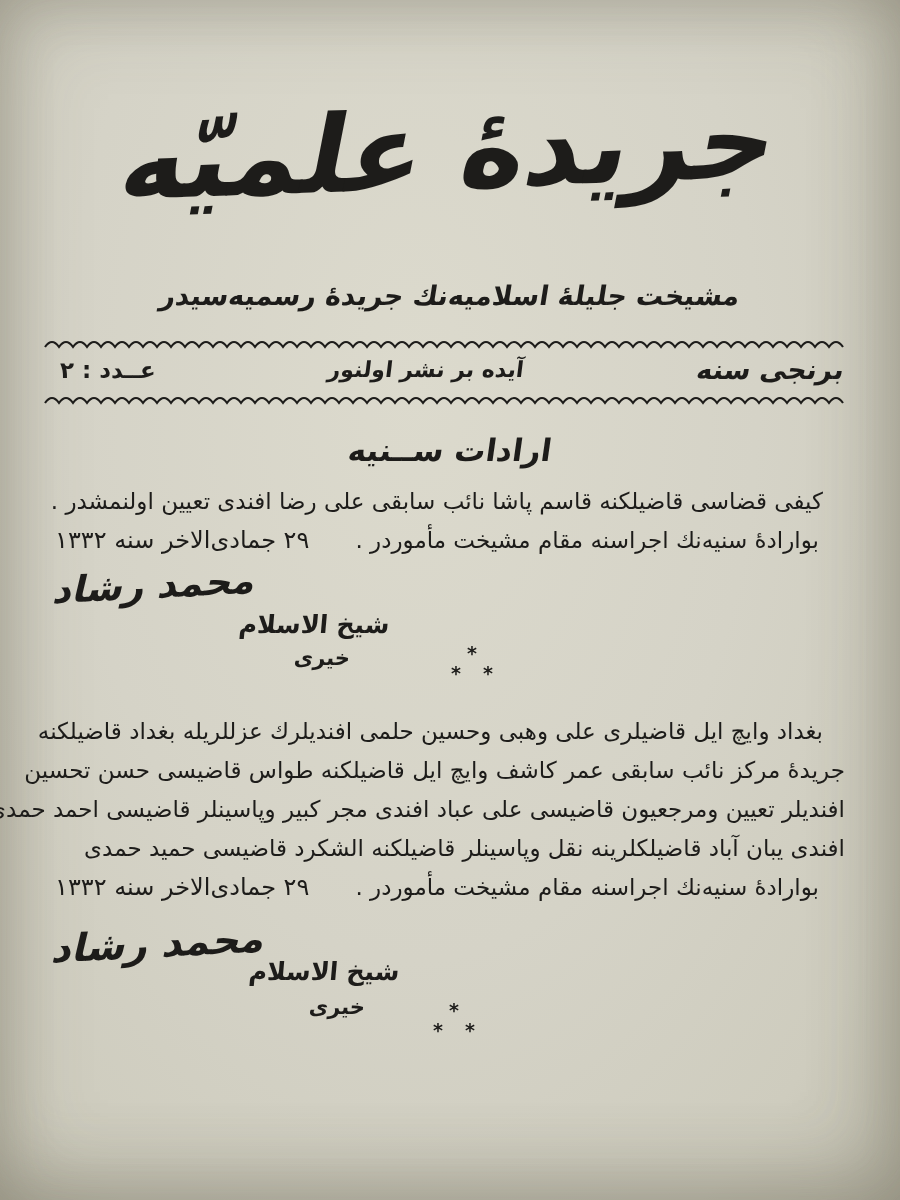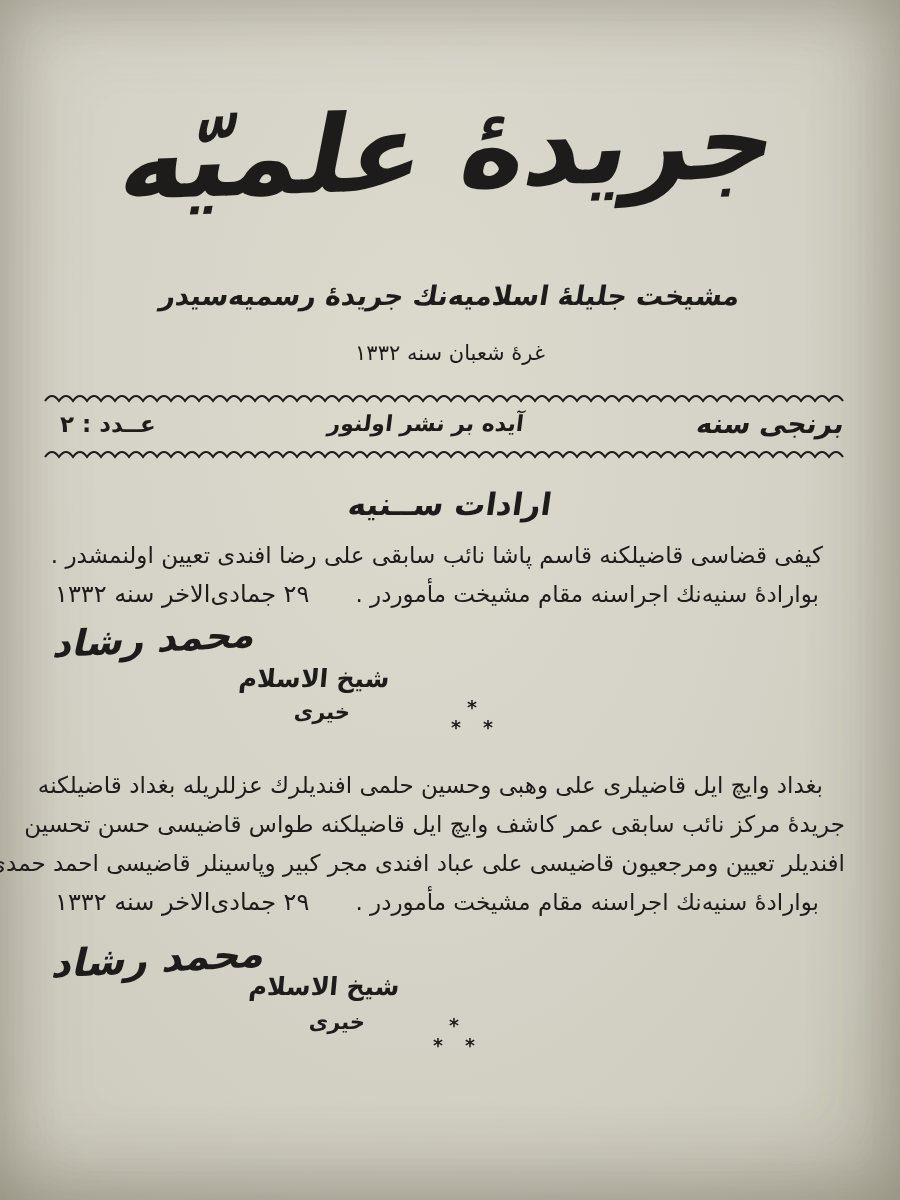--- a/index.html
+++ b/index.html
@@ -92,21 +92,20 @@
 </style>
 </head>
 <body>
 
 <div class="page">
 
   <div class="masthead">جريدۀ علميّه</div>
 
   <div class="subtitle">مشيخت جليلۀ اسلاميه‌نك جريدۀ رسميه‌سيدر</div>
 
-  <div class="dateline">غرۀ شعبان سنه ١٣٣٢</div>
 
   <div class="rules">
     <svg class="wavy" width="814" height="15" viewBox="0 0 814 15">
       <path class="wave" fill="none" stroke="#1d1c1a" stroke-width="2.1" d="M2 12 q7 -10 14 0 q7 -10 14 0 q7 -10 14 0 q7 -10 14 0 q7 -10 14 0 q7 -10 14 0 q7 -10 14 0 q7 -10 14 0 q7 -10 14 0 q7 -10 14 0 q7 -10 14 0 q7 -10 14 0 q7 -10 14 0 q7 -10 14 0 q7 -10 14 0 q7 -10 14 0 q7 -10 14 0 q7 -10 14 0 q7 -10 14 0 q7 -10 14 0 q7 -10 14 0 q7 -10 14 0 q7 -10 14 0 q7 -10 14 0 q7 -10 14 0 q7 -10 14 0 q7 -10 14 0 q7 -10 14 0 q7 -10 14 0 q7 -10 14 0 q7 -10 14 0 q7 -10 14 0 q7 -10 14 0 q7 -10 14 0 q7 -10 14 0 q7 -10 14 0 q7 -10 14 0 q7 -10 14 0 q7 -10 14 0 q7 -10 14 0 q7 -10 14 0 q7 -10 14 0 q7 -10 14 0 q7 -10 14 0 q7 -10 14 0 q7 -10 14 0 q7 -10 14 0 q7 -10 14 0 q7 -10 14 0 q7 -10 14 0 q7 -10 14 0 q7 -10 14 0 q7 -10 14 0 q7 -10 14 0 q7 -10 14 0 q7 -10 14 0 q7 -10 14 0"></path>
     </svg>
     <div class="band">
       <span class="year">برنجى سنه</span>
       <span class="freq">آيده بر نشر اولنور</span>
       <span class="number">عــدد : ٢</span>
     </div>
@@ -135,20 +134,21 @@
         <span>*</span>
         <span>*</span>
       </div>
     </div>
   </div>
 
   <div class="decree-body">
     <div class="line indent">بغداد وايچ ايل قاضيلرى على وهبى وحسين حلمى افنديلرك عزللريله بغداد قاضيلكنه</div>
     <div class="line">جريدۀ مركز نائب سابقى عمر كاشف وايچ ايل قاضيلكنه طواس قاضيسى حسن تحسين</div>
     <div class="line">افنديلر تعيين ومرجعيون قاضيسى على عباد افندى مجر كبير وپاسينلر قاضيسى احمد حمدى</div>
+    <div class="line">افندى يبان آباد قاضيلكلرينه نقل وپاسينلر قاضيلكنه الشكرد قاضيسى حميد حمدى</div>
     <div class="closing-line">
       <span class="closing">بوارادۀ سنيه‌نك اجراسنه مقام مشيخت مأموردر .</span>
       <span class="date">٢٩ جمادى‌الاخر سنه ١٣٣٢</span>
     </div>
   </div>
 
   <div class="sig-block second">
     <div class="sig-sultan">محمد رشاد</div>
     <div class="sig-title">شيخ الاسلام</div>
     <div class="sig-name">خيرى</div>

